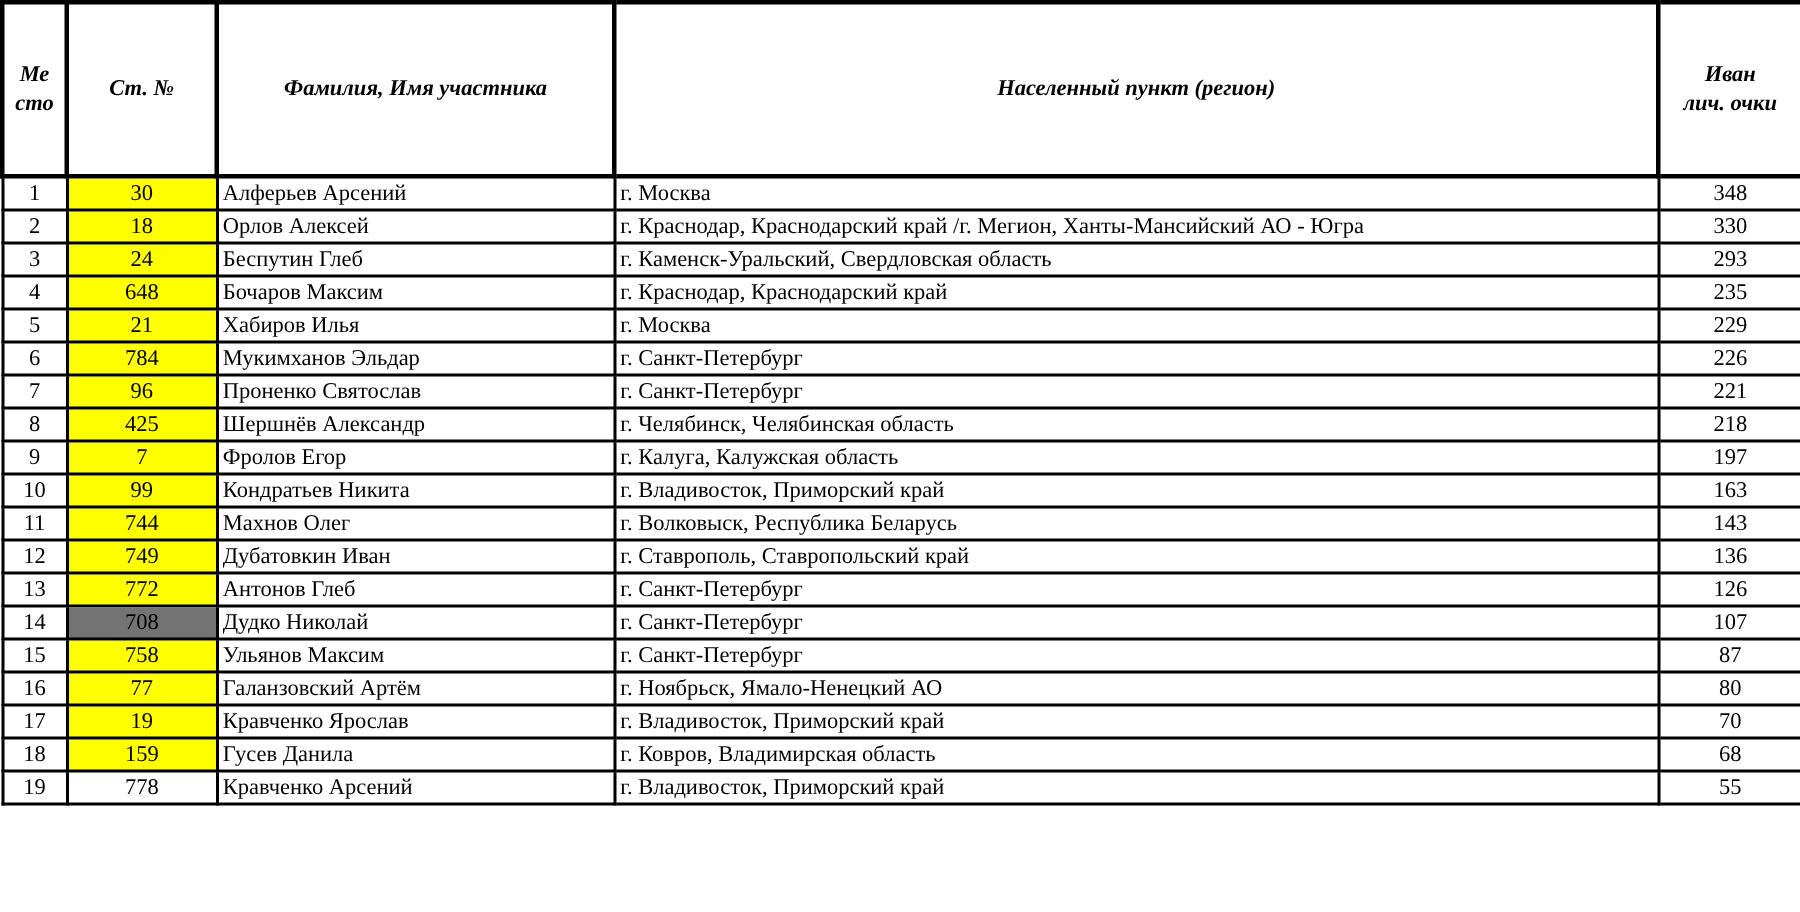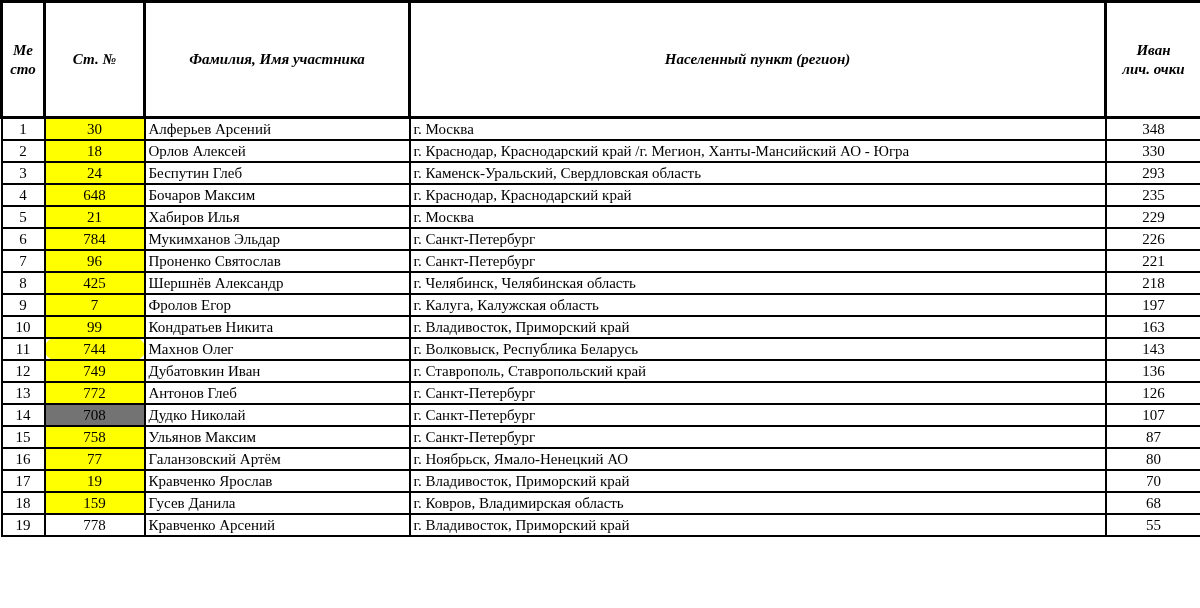--- a/index.html
+++ b/index.html
@@ -177,21 +177,21 @@
       </tr>
       <tr>
         <td class="place">10</td>
         <td class="start hl" style="background-color: rgb(255, 255, 0);">99</td>
         <td class="name">Кондратьев Никита</td>
         <td class="region">г. Владивосток, Приморский край</td>
         <td class="points">163</td>
       </tr>
       <tr>
         <td class="place">11</td>
-        <td class="start hl" style="background-color: rgb(255, 255, 0); border-radius: 10px;">744</td>
+        <td class="start hl" style="background-color: rgb(255, 255, 0);">744</td>
         <td class="name">Махнов Олег</td>
         <td class="region">г. Волковыск, Республика Беларусь</td>
         <td class="points">143</td>
       </tr>
       <tr>
         <td class="place">12</td>
         <td class="start hl" style="background-color: rgb(255, 255, 0);">749</td>
         <td class="name">Дубатовкин Иван</td>
         <td class="region">г. Ставрополь, Ставропольский край</td>
         <td class="points">136</td>

